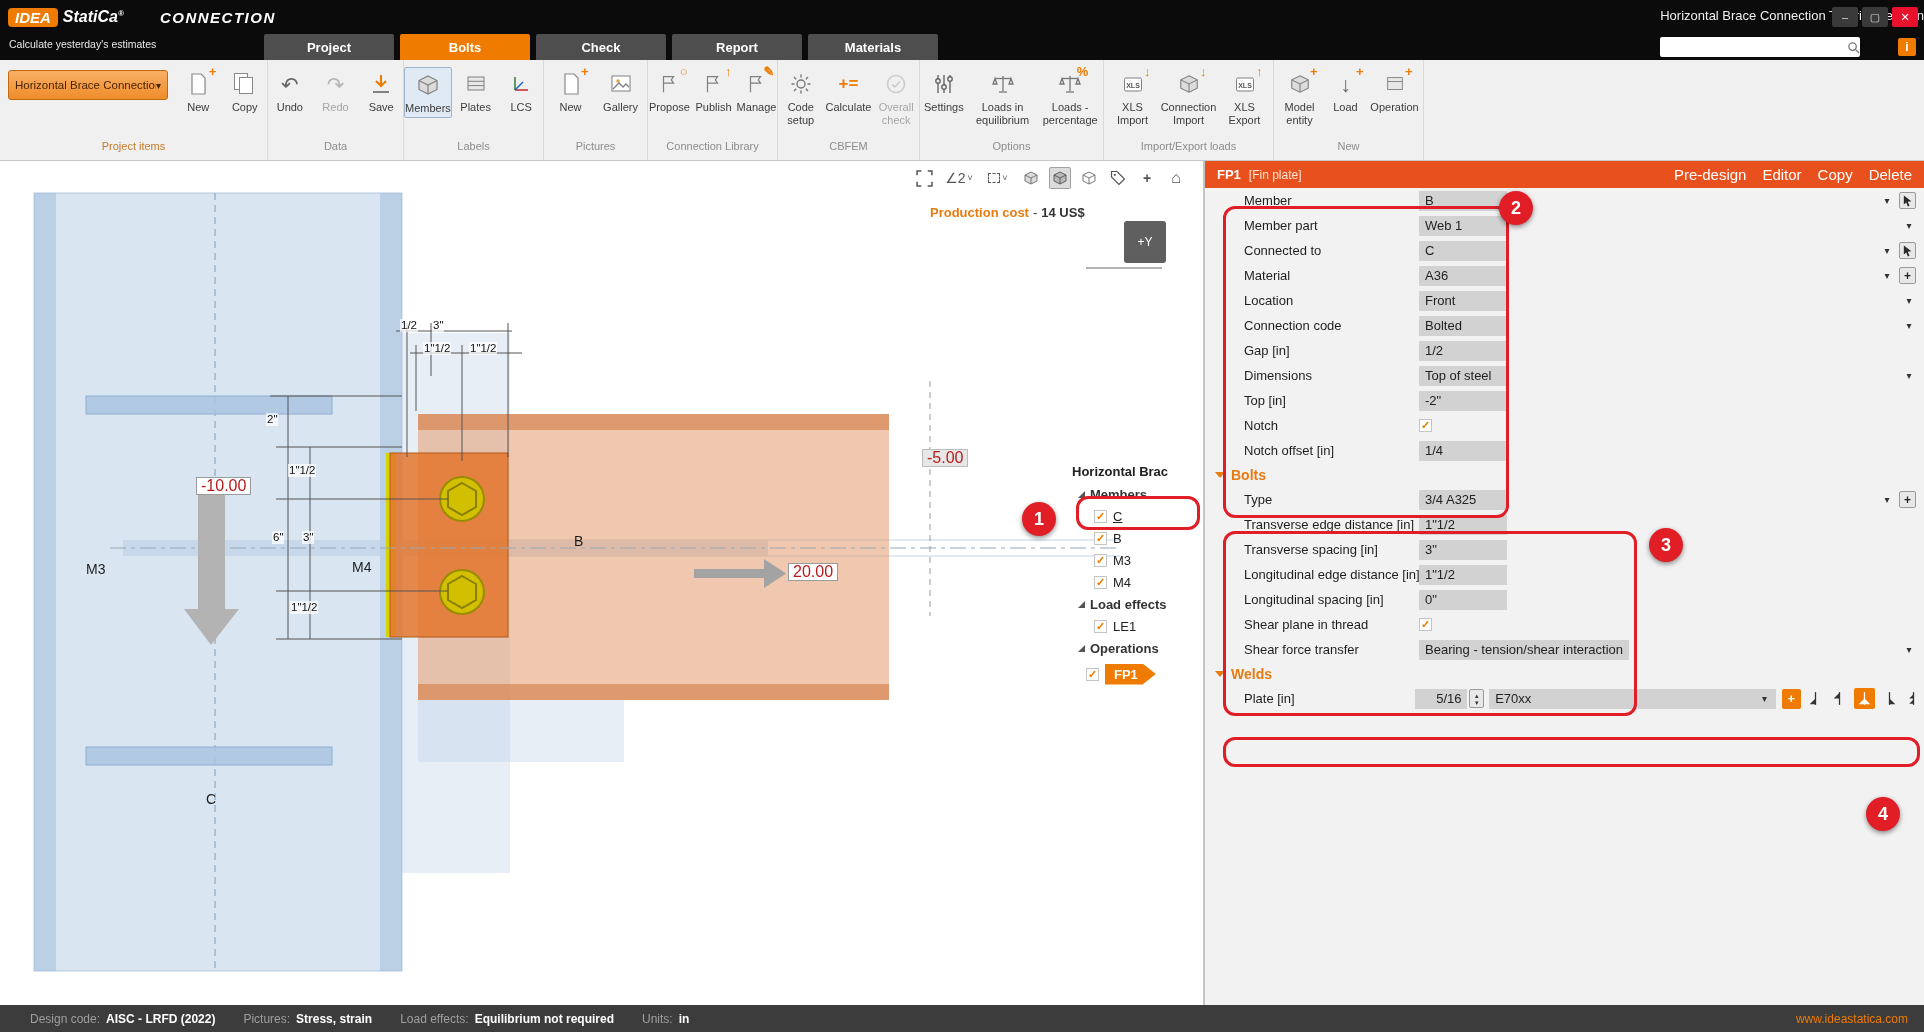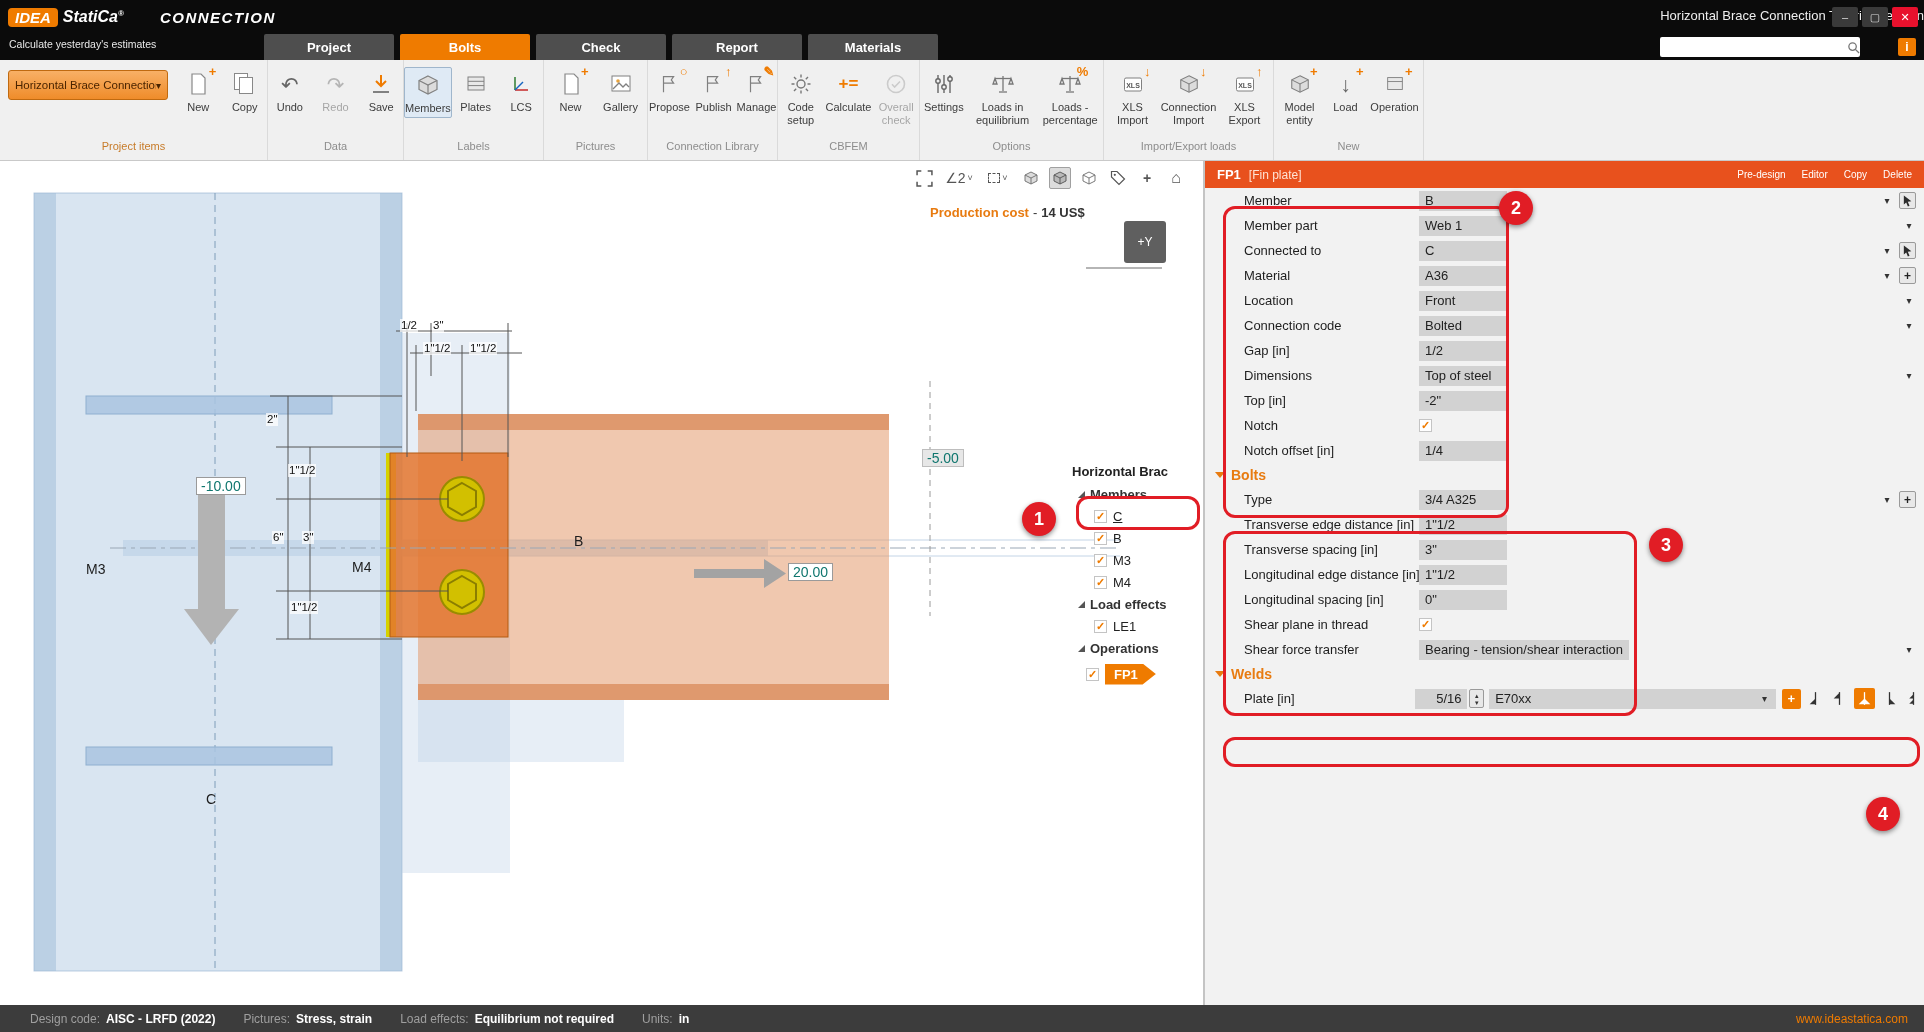--- a/index.html
+++ b/index.html
@@ -47,21 +47,21 @@
 .sel-dd{font-size:10px;color:#4a2400;font-style:normal}
 
 
 .main{position:absolute;left:0;top:161px;width:100%;height:844px;display:flex}
 .viewport{position:relative;width:1205px;height:100%;background:#fff;border-right:2px solid #c4c4c4}
 .scene{position:absolute;left:0;top:0}
 .props{position:relative;flex:1;background:#f2f2f2;overflow:hidden}
 
 
 .vlabel{position:absolute;font-size:14px;color:#1d1d1d}
-.loadtag{position:absolute;font-size:14px;background:#fff;border:1px solid #9a9a9a;padding:0 4px;color:#0f766e;line-height:16px}
+.loadtag{position:absolute;font-size:16px;background:#fff;border:1px solid #9a9a9a;padding:0 4px;color:#b91c1c;line-height:16px}
 .loadtag.plain{background:#e7e7e7;border-color:#bdbdbd}
 .dim{position:absolute;font-size:11.5px;color:#111;background:rgba(255,255,255,.72);padding:0 1px;line-height:13px}
 .vstatus{position:absolute;left:8px;bottom:8px;font-size:17px;color:#1c1c1c}
 .prodcost{position:absolute;left:930px;top:44px;font-size:13px}
 .prodcost .pc1{color:#e87b10;font-weight:bold}
 .prodcost .pc2{color:#333;font-weight:bold}
 .prodcost .sep{color:#333;margin:0 4px}
 .vtoolbar{position:absolute;right:16px;top:6px;display:flex;align-items:center;gap:7px}
 .vt{min-width:22px;height:22px;display:flex;align-items:center;justify-content:center;color:#555;font-size:14px}
 .vt.active{background:#dcdcdc;border:1px solid #a0a0a0;border-radius:2px}
@@ -80,21 +80,21 @@
 .cb i{font-style:normal;color:#ef7b00;font-weight:bold;font-size:11px;line-height:1}
 .ul{text-decoration:underline}
 .fp1row{height:30px;margin-left:14px}
 .fp1arrow{background:#ef7b00;color:#fff;font-weight:bold;font-size:13px;padding:3px 18px 3px 9px;clip-path:polygon(0 0,74% 0,100% 50%,74% 100%,0 100%)}
 
 
 .phead{height:27px;background:#e8511d;color:#fff;display:flex;align-items:center;padding:0 12px}
 .pcode{font-weight:bold;margin-right:8px}
 .pkind{font-size:12px;color:#ffe3d4}
 .phead .sp{flex:1}
-.pact{font-size:10px;margin-left:16px}
+.pact{font-size:15px;margin-left:16px}
 .sect{height:24px;display:flex;align-items:center;gap:6px;padding-left:10px;color:#e87b10;font-weight:bold;font-size:14px}
 .stri{width:0;height:0;border-left:5px solid transparent;border-right:5px solid transparent;border-top:6px solid #e87b10}
 .prow{height:25px;display:flex;align-items:center;padding-left:39px}
 .plabel{width:175px;font-size:13px;color:#1e1e1e;white-space:nowrap}
 .pvalue{min-width:88px;background:#d2d2d2;height:20px;line-height:20px;padding:0 6px;font-size:13px;white-space:nowrap}
 .rgt{margin-left:auto;display:flex;align-items:center;gap:5px;margin-right:8px}
 .dd{font-size:10px;color:#333;width:14px;text-align:center}
 .dd i{font-style:normal}
 .ricon{width:17px;height:17px;border:1px solid #9a9a9a;background:#e8e8e8;display:flex;align-items:center;justify-content:center;font-size:12px;color:#222;border-radius:2px}
 .ricon i{font-style:normal;font-weight:bold}

